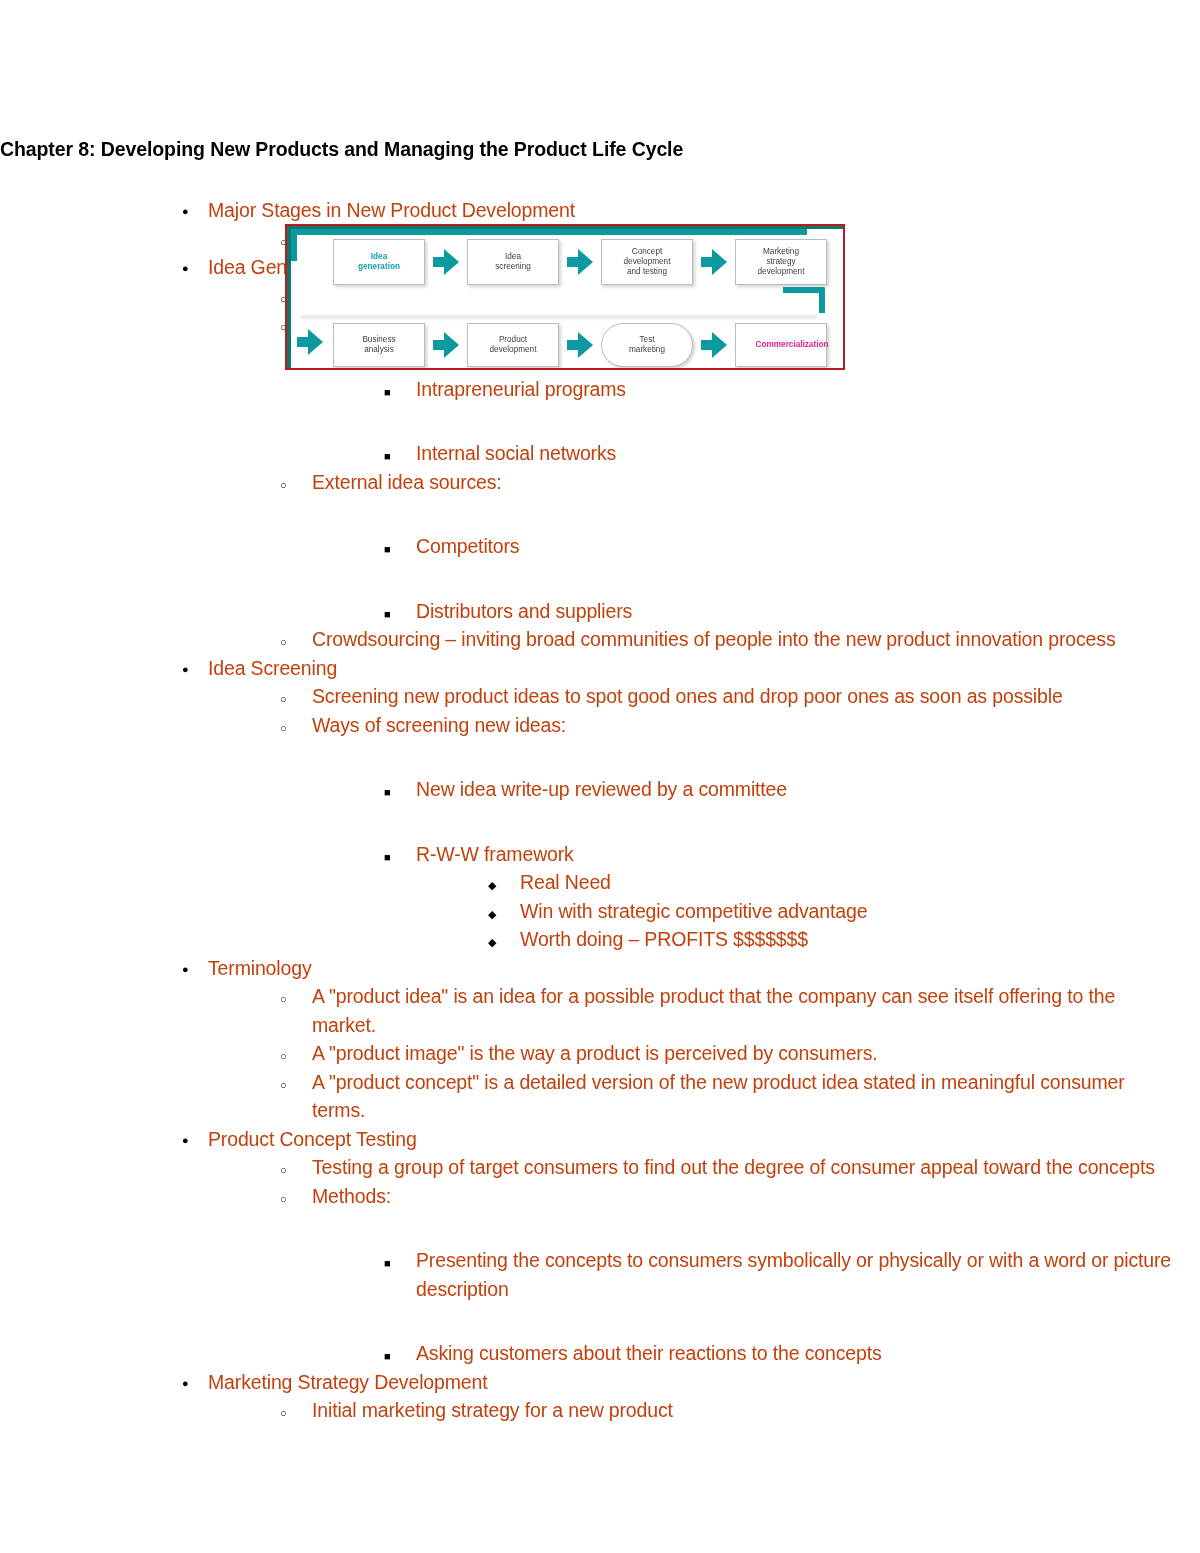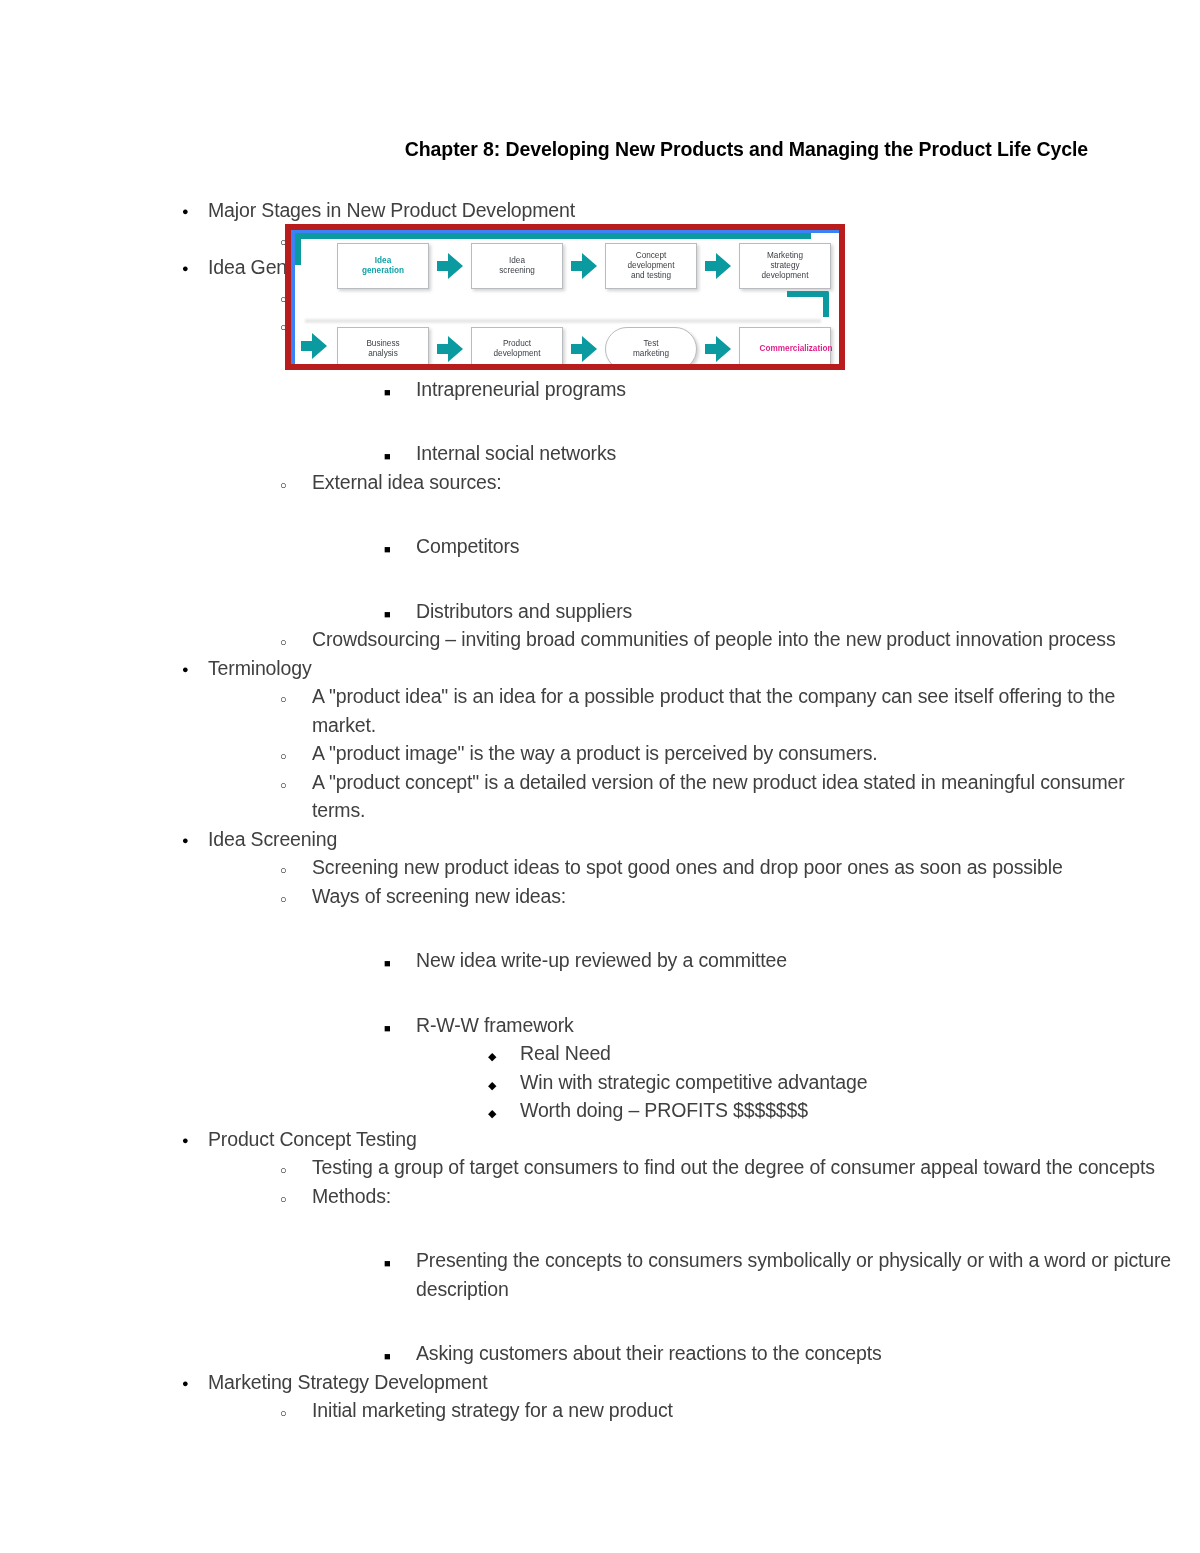--- a/index.html
+++ b/index.html
@@ -23,21 +23,21 @@
     height: 1553px;
     box-sizing: border-box;
     padding: 0;
   }
 
   .doc-title {
     position: absolute;
     left: 0;
     top: 138px;
     width: 1088px;
-    text-align: right;
+    text-align: left;
     font-size: 19.5px;
     font-weight: bold;
     letter-spacing: -0.1px;
     color: #000;
   }
 
   .outline {
     position: absolute;
     left: 0;
     top: 196px;
@@ -47,21 +47,21 @@
   ul.lvl {
     list-style: none;
     margin: 0;
     padding: 0;
   }
 
   li.item {
     position: relative;
     font-size: 19.5px;
     line-height: 28.5px;
-    color: #404040;
+    color: #c2410c;
     letter-spacing: -0.15px;
   }
 
   
   li.l1 { margin-left: 182px; padding-left: 26px; }
   li.l1 > .mk {
     position: absolute; left: 0; top: 0;
     width: 26px; line-height: 28.5px;
     font-size: 15px; color: #000;
   }
@@ -101,22 +101,22 @@
     position: absolute;
     left: 285px;
     top: 224px;
     width: 560px;
     height: 146px;
   }
   .figure {
     position: relative;
     width: 560px;
     height: 146px;
-    background: #3b82f6;
-    border: 6px solid #b91c1c;
+    background: #0f766e;
+    border: 2px solid #b91c1c;
     box-sizing: border-box;
     overflow: hidden;
   }
   .fig-inner {
     position: absolute;
     left: 4px; top: 3px;
     width: 552px; height: 140px;
     background:
       linear-gradient(#ffffff,#ffffff);
   }
@@ -251,38 +251,20 @@
                 </li>
                 <li class="item l3">
                   <span class="mk"></span>
                   <span class="txt wrap-narrow">Distributors and suppliers</span>
                 </li>
               </ul>
             </li>
             <li class="item l2">
               <span class="mk"></span>
               <span class="txt wrap-narrow">Crowdsourcing – inviting broad communities of people into the new product innovation process</span>
-            </li>
-          </ul>
-        </li>
-        <li class="item l1">
-          <span class="mk"></span>
-          <span class="txt">Terminology</span>
-          <ul class="lvl">
-            <li class="item l2">
-              <span class="mk"></span>
-              <span class="txt wrap-narrow">A "product idea" is an idea for a possible product that the company can see itself offering to the market.</span>
-            </li>
-            <li class="item l2">
-              <span class="mk"></span>
-              <span class="txt wrap-narrow">A "product image" is the way a product is perceived by consumers.</span>
-            </li>
-            <li class="item l2">
-              <span class="mk"></span>
-              <span class="txt wrap-narrow">A "product concept" is a detailed version of the new product idea stated in meaningful consumer terms.</span>
             </li>
           </ul>
         </li>
         <li class="item l1">
           <span class="mk"></span>
           <span class="txt">Idea Screening</span>
           <ul class="lvl">
             <li class="item l2">
               <span class="mk"></span>
               <span class="txt wrap-narrow">Screening new product ideas to spot good ones and drop poor ones as soon as possible</span>
@@ -312,20 +294,38 @@
                       <span class="txt wrap-narrow">Worth doing – PROFITS $$$$$$$</span>
                     </li>
                   </ul>
                 </li>
               </ul>
             </li>
           </ul>
         </li>
         <li class="item l1">
           <span class="mk"></span>
+          <span class="txt">Terminology</span>
+          <ul class="lvl">
+            <li class="item l2">
+              <span class="mk"></span>
+              <span class="txt wrap-narrow">A "product idea" is an idea for a possible product that the company can see itself offering to the market.</span>
+            </li>
+            <li class="item l2">
+              <span class="mk"></span>
+              <span class="txt wrap-narrow">A "product image" is the way a product is perceived by consumers.</span>
+            </li>
+            <li class="item l2">
+              <span class="mk"></span>
+              <span class="txt wrap-narrow">A "product concept" is a detailed version of the new product idea stated in meaningful consumer terms.</span>
+            </li>
+          </ul>
+        </li>
+        <li class="item l1">
+          <span class="mk"></span>
           <span class="txt">Product Concept Testing</span>
           <ul class="lvl">
             <li class="item l2">
               <span class="mk"></span>
               <span class="txt wrap-narrow">Testing a group of target consumers to find out the degree of consumer appeal toward the concepts</span>
             </li>
             <li class="item l2">
               <span class="mk"></span>
               <span class="txt wrap-narrow">Methods:</span>
               <ul class="lvl">

